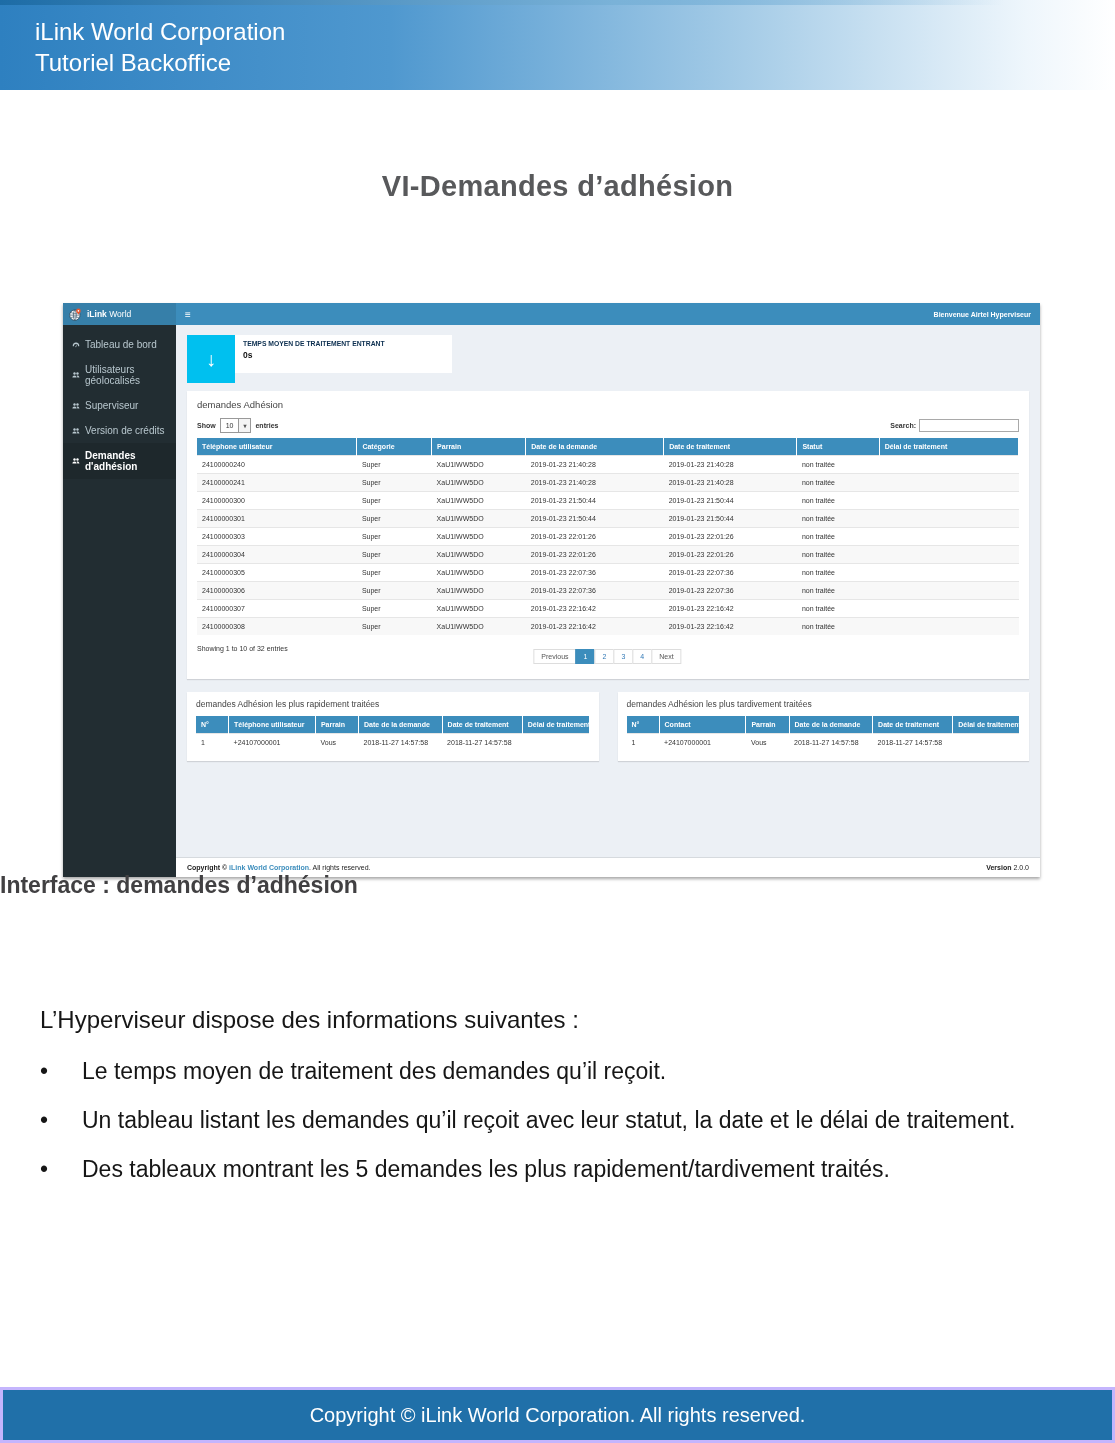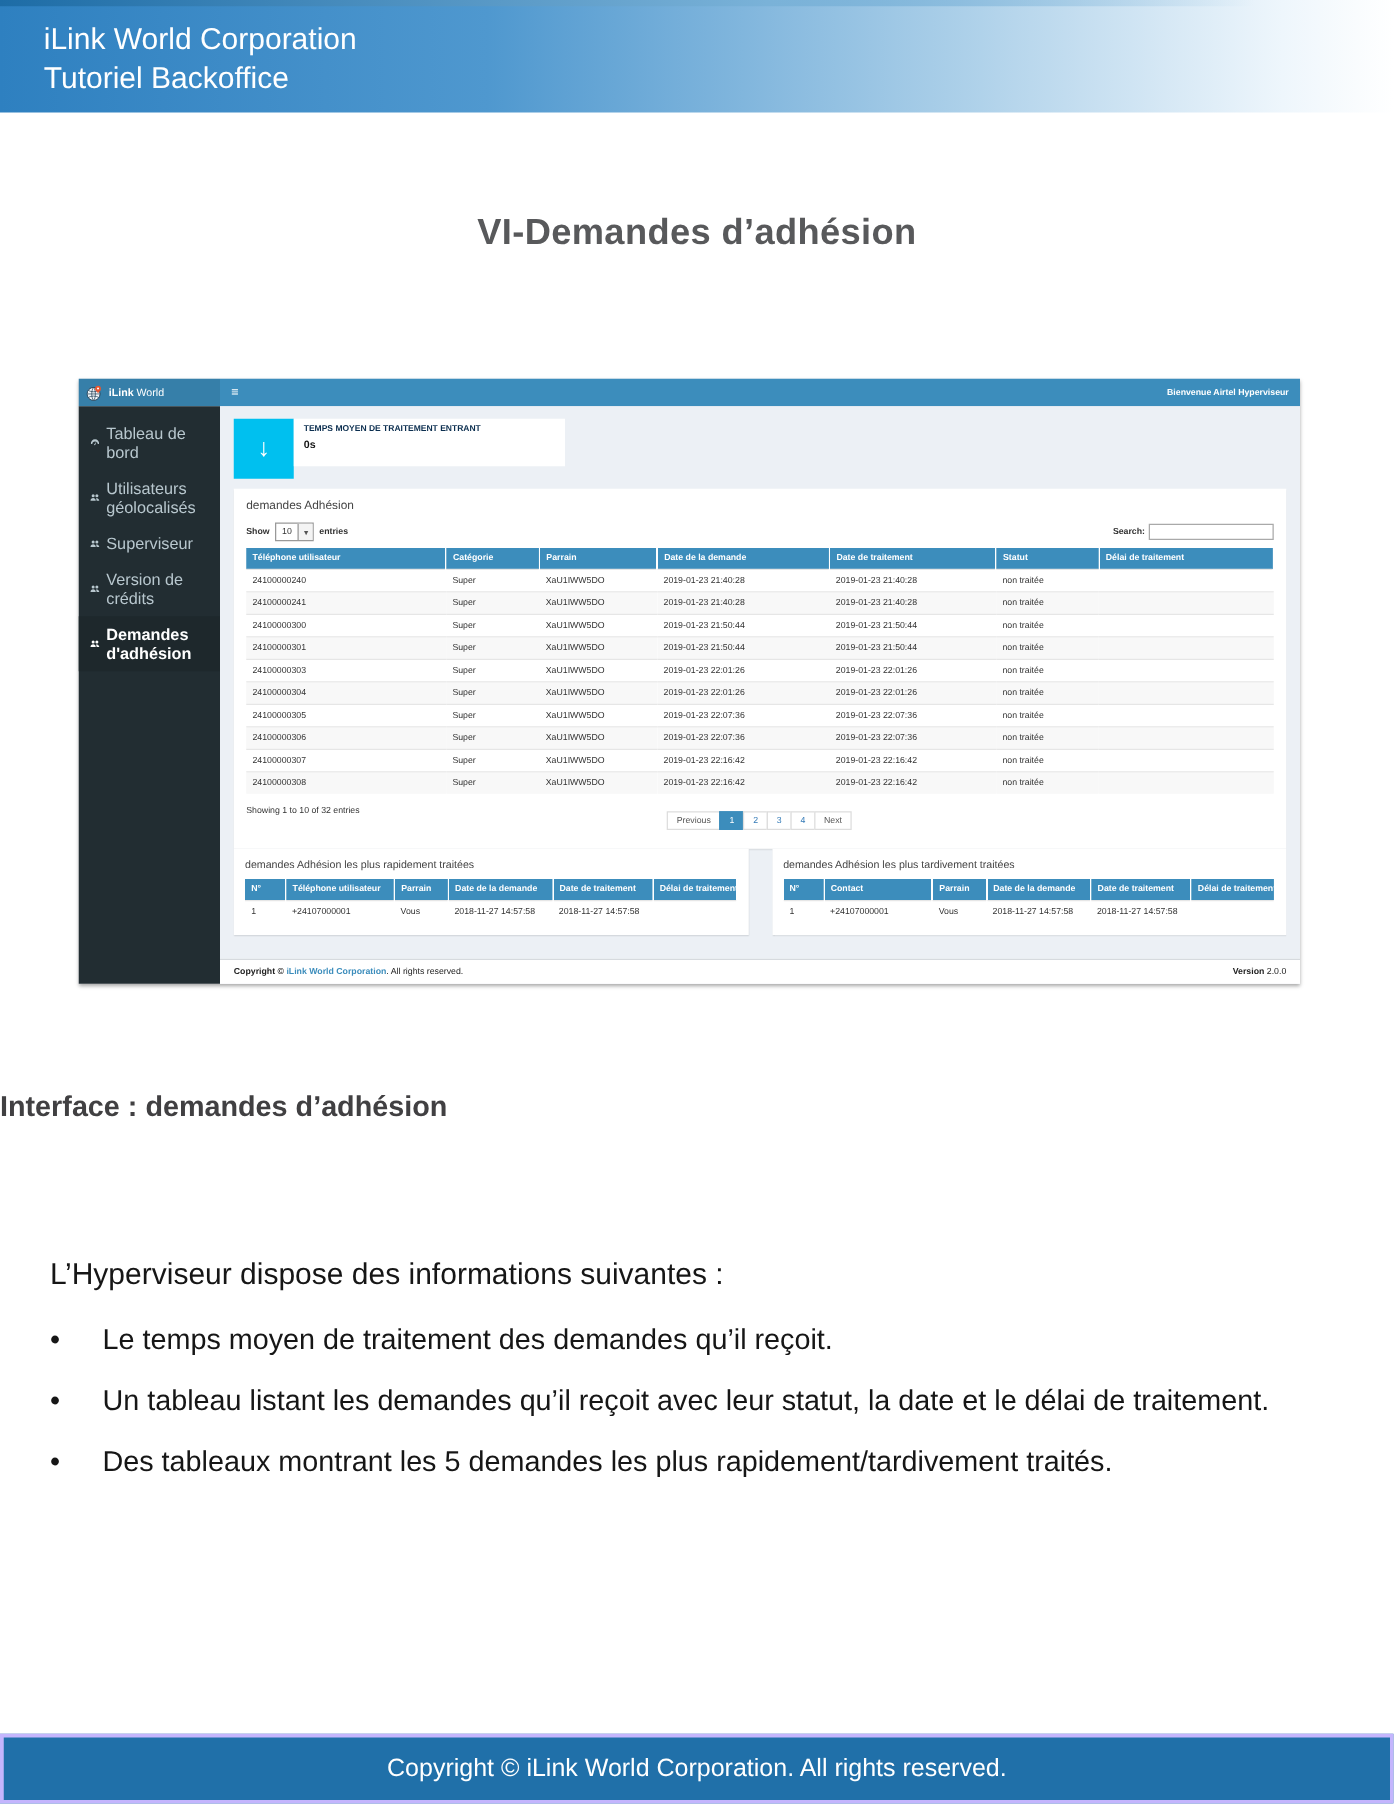--- a/index.html
+++ b/index.html
@@ -23,35 +23,35 @@
   .info-heading{font-size:24px;margin:0 0 24px 0;color:#161616;}
   .bullet-line{display:flex;font-size:23px;margin-bottom:22px;color:#161616;}
   .bullet-dot{width:42px;flex:0 0 42px;}
 
   
   .page-footer{position:absolute;left:0;right:0;bottom:0;height:56px;background:#2070a9;
                border:3px solid #c4b5fd;box-sizing:border-box;display:flex;align-items:center;
                justify-content:center;color:#fff;font-size:20px;}
 
   
-  .shot{position:absolute;top:303px;left:63px;width:977px;height:484px;background:#ecf0f5;
+  .shot{position:absolute;top:303px;left:63px;width:977px;height:574px;background:#ecf0f5;
         box-shadow:0 2px 3px rgba(0,0,0,.35);display:flex;flex-direction:column;}
   .shot-top{display:flex;height:22px;flex:0 0 22px;}
   .shot-logo{width:113px;flex:0 0 113px;background:#367fa9;display:flex;align-items:center;
              padding-left:6px;box-sizing:border-box;color:#fff;font-size:8.5px;}
   .shot-logo svg{margin-right:5px;}
   .brand-bold{font-weight:bold;}
   .shot-nav{flex:1;background:#3c8dbc;display:flex;align-items:center;justify-content:space-between;
             padding:0 9px;}
   .menu-toggle{color:#fff;font-size:10px;font-weight:bold;cursor:pointer;}
   .welcome{color:#fff;font-size:7px;font-weight:bold;}
 
   .shot-body{flex:1;display:flex;min-height:0;}
   .sidebar{width:113px;flex:0 0 113px;background:#222d32;padding-top:7px;box-sizing:border-box;}
-  .sb-item{display:flex;align-items:center;gap:5px;padding:7px 9px;font-size:13px;color:#b8c7ce;cursor:pointer;}
+  .sb-item{display:flex;align-items:center;gap:5px;padding:7px 9px;font-size:10px;color:#b8c7ce;cursor:pointer;}
   .sb-item svg{flex:0 0 auto;fill:currentColor;}
   .sb-item.active{background:#1e282c;color:#fff;font-weight:bold;}
 
   .shot-main{flex:1;display:flex;flex-direction:column;background:#ecf0f5;
              padding:10px 11px 0 11px;box-sizing:border-box;min-width:0;}
 
   .widget{display:flex;align-items:flex-start;margin-bottom:8px;}
   .widget-icon{width:48px;height:48px;flex:0 0 48px;background:#00c0ef;color:#fff;display:flex;
                align-items:center;justify-content:center;font-size:20px;font-weight:bold;}
   .widget-box{width:217px;height:38px;background:#fff;padding:5px 8px;box-sizing:border-box;}
@@ -87,21 +87,21 @@
   .mini-table th:nth-child(5){width:21%}.mini-table th:nth-child(6){width:17%}
 
   .table-foot{position:relative;margin-top:8px;height:26px;}
   .summary{font-size:7px;color:#333;position:absolute;left:0;top:2px;}
   .pager{position:absolute;left:50%;transform:translateX(-50%);top:6px;display:flex;}
   .pg{border:1px solid #ddd;background:#fff;color:#337ab7;font-size:7px;padding:3px 7px;
       margin-left:-1px;cursor:pointer;}
   .pg.prev,.pg.next{color:#555;}
   .pg.active{background:#3c8dbc;border-color:#3c8dbc;color:#fff;}
 
-  .bottom-panels{display:flex;gap:19px;}
+  .bottom-panels{display:flex;gap:19px;margin-top:13px;}
   .bpanel{flex:1;background:#fff;padding:7px 9px 10px 9px;box-shadow:0 1px 1px rgba(0,0,0,.12);min-width:0;}
   .bpanel-title{font-size:8.5px;color:#444;margin:0 0 7px 0;font-weight:normal;}
 
   .shot-footer{margin:auto -11px 0 -11px;background:#fff;border-top:1px solid #d6dade;
                padding:6px 11px;display:flex;justify-content:space-between;font-size:7px;color:#222;}
   .sf-left b{font-weight:bold;}
   .sf-brand{color:#3c8dbc;font-weight:bold;}
   .sf-right b{font-weight:bold;}
 </style>
 </head>

